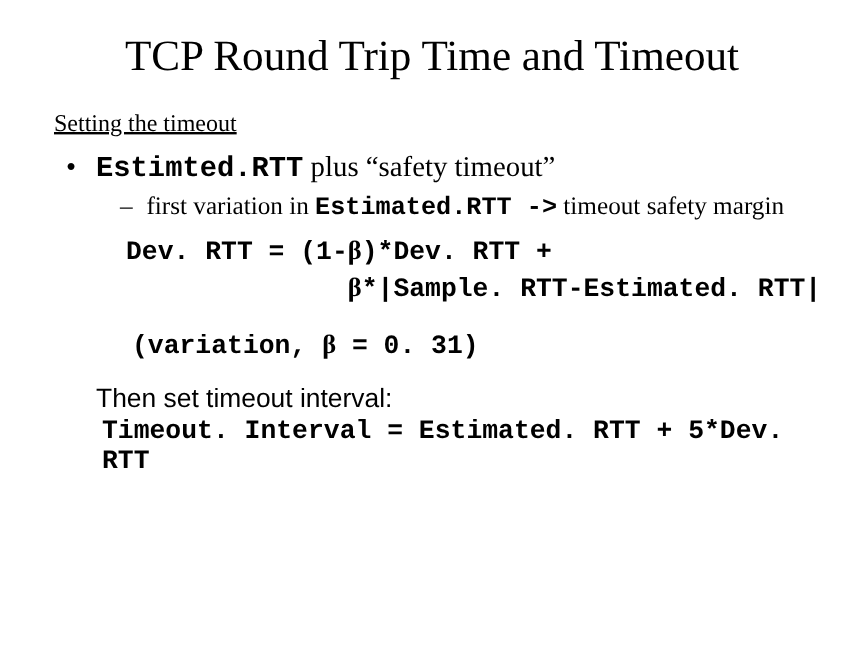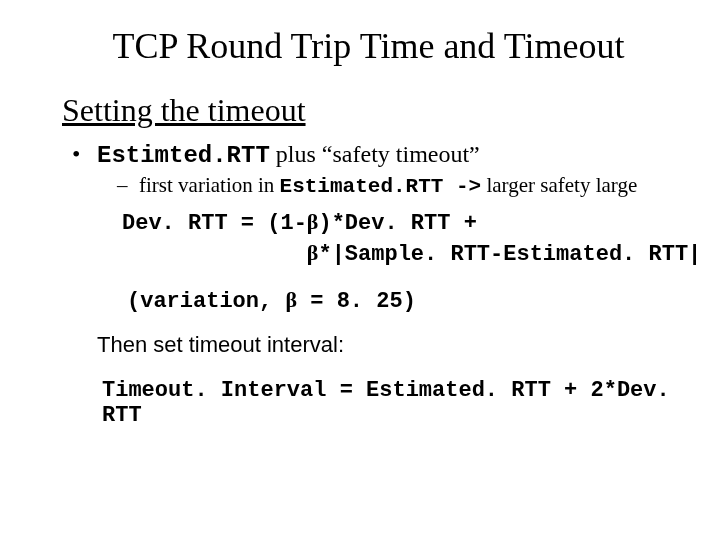--- a/index.html
+++ b/index.html
@@ -9,30 +9,30 @@
     height: 540px;
     background: #fff;
     font-family: "Times New Roman", Times, serif;
     color: #000;
   }
   .slide {
     width: 720px;
     height: 540px;
     position: relative;
     box-sizing: border-box;
-    padding: 20px 45px 20px 62px;
+    padding: 20px 45px 20px 45px;
   }
   .title {
     font-size: 36px;
     text-align: center;
     margin: 5px 0 25px 0;
     font-weight: normal;
   }
   .subhead {
-    font-size: 32px;
+    font-size: 20px;
     text-decoration: underline;
     margin: 0 0 12px 0;
     font-weight: normal;
   }
   ul.lvl1 {
     margin: 0 0 0 10px;
     padding: 0;
     list-style: none;
   }
   ul.lvl1 > li {
@@ -77,21 +77,21 @@
   }
   .typical {
     font-family: "Courier New", Courier, monospace;
     font-weight: bold;
     font-size: 22px;
     margin: 18px 0 18px 65px;
   }
   .then {
     font-family: "Comic Sans MS", "Comic Sans", cursive, sans-serif;
     font-size: 22px;
-    margin: 6px 0 20px 35px;
+    margin: 6px 0 2px 35px;
   }
   .timeout-line {
     font-family: "Courier New", Courier, monospace;
     font-weight: bold;
     font-size: 22px;
     margin-left: 40px;
   }
   .beta { font-family: "Times New Roman", serif; font-weight: bold; }
 </style>
 </head>
@@ -101,28 +101,28 @@
 
   <div class="title">TCP Round Trip Time and Timeout</div>
 
   <div class="subhead">Setting the timeout</div>
 
   <ul class="lvl1">
     <li>
       <span class="mono">Estimted.RTT</span><span> plus “safety timeout”</span>
       <ul class="lvl2">
         <li>
-          <span>first variation in </span><span class="mono">Estimated.RTT -&gt;</span><span> larger safety large</span>
+          <span>first variation in </span><span class="mono">Estimated.RTT -&gt;</span><span> timeout safety margin</span>
         </li>
       </ul>
     </li>
   </ul>
 
   <div class="formula-block"><span>Dev. RTT = (1-</span><span class="beta">β</span><span>)*Dev. RTT +</span>
 <span>              </span><span class="beta">β</span><span>*|Sample. RTT-Estimated. RTT|</span></div>
 
-  <div class="typical"><span>(variation, </span><span class="beta">β</span><span> = 8. 25)</span></div>
+  <div class="typical"><span>(variation, </span><span class="beta">β</span><span> = 0. 31)</span></div>
 
   <div class="then">Then set timeout interval:</div>
 
-  <div class="timeout-line">Timeout. Interval = Estimated. RTT + 2*Dev. RTT</div>
+  <div class="timeout-line">Timeout. Interval = Estimated. RTT + 5*Dev. RTT</div>
 
 </div>
 
 </body></html>

